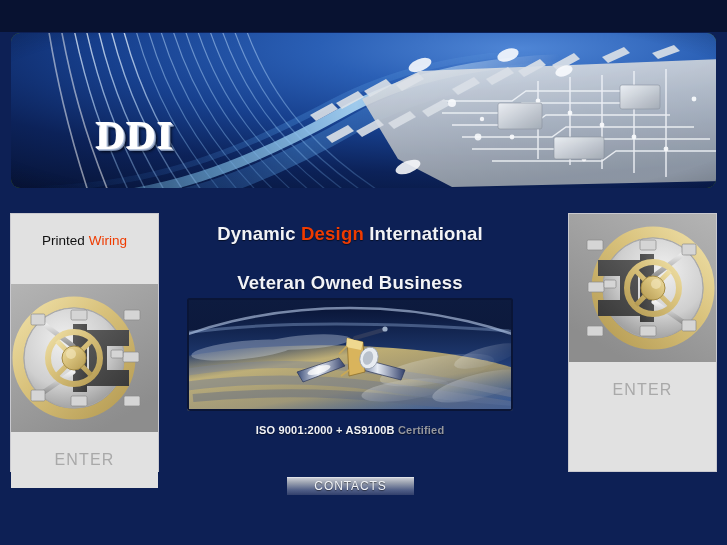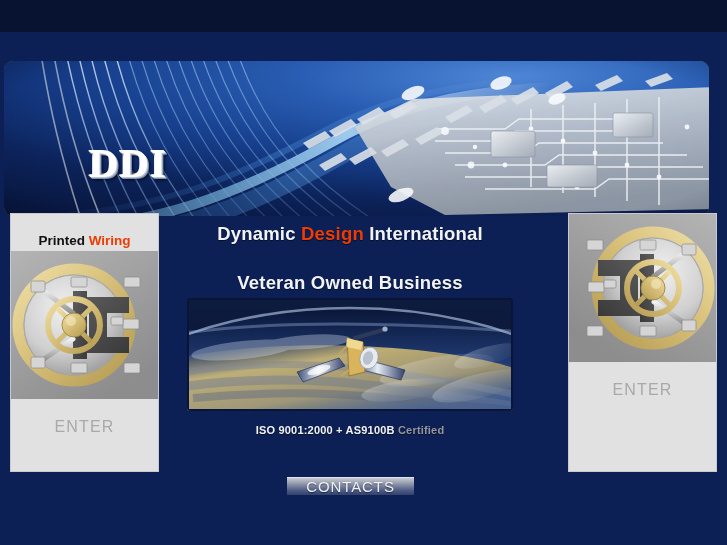--- a/index.html
+++ b/index.html
@@ -26,26 +26,25 @@
   .topband {
     position: absolute;
     left: 0; top: 0;
     width: 727px; height: 32px;
     background: #081231;
   }
 
   
   .banner {
     position: absolute;
-    left: 4px; top: 33px;
+    left: 11px; top: 33px;
     width: 705px; height: 155px;
     border-radius: 9px;
     overflow: hidden;
     background: #4d7c0f;
-    margin-top: 28px;
   }
   .banner-sky {
     position: absolute; inset: 0;
     background:
       radial-gradient(130% 120% at 72% 10%, #4f86d6 0%, #2a5fb5 22%, #17408e 45%, #0c2259 68%, #06102e 100%);
   }
   .banner-vig {
     position: absolute; inset: 0;
     background:
       radial-gradient(120% 130% at 50% 50%, rgba(0,0,0,0) 48%, rgba(2,7,22,.85) 100%);
@@ -97,25 +96,25 @@
     top: 214px;
     width: 147px;
     height: 257px;
     background: #e1e1e1;
     box-shadow: 0 0 0 1px #c9c9cf;
   }
   .panel.left  { left: 11px; }
   .panel.right { left: 569px; }
 
   .panel-title {
-    height: 37px;
+    height: 70px;
     line-height: 53px;
     text-align: center;
     font-size: 13.5px;
-    font-weight: bold;
+    font-weight: normal;
     color: #111111;
     white-space: nowrap;
   }
   .panel-title .accent { color: #ef3b00; }
 
   .vault {
     position: relative;
     height: 148px;
     background: #9d9d9d;
     overflow: hidden;
@@ -177,21 +176,21 @@
     text-shadow: 0 1px 1px rgba(0,0,0,.55);
   }
   .iso .muted { color: #95979e; }
 
   .contacts {
     position: absolute;
     left: 131px; top: 263px;
     width: 127px; height: 17px;
     line-height: 17px;
     text-align: center;
-    font-size: 15px;
+    font-size: 12px;
     letter-spacing: .9px;
     color: #f0f2f6;
     background: linear-gradient(to bottom, #c9ccd4 0%, #9aa1b0 28%, #4f5d86 72%, #32406c 100%);
     border-top: 1px solid #dfe2e8;
     text-shadow: 0 1px 1px rgba(0,0,0,.5);
     cursor: pointer;
   }
 </style>
 </head>
 <body>

